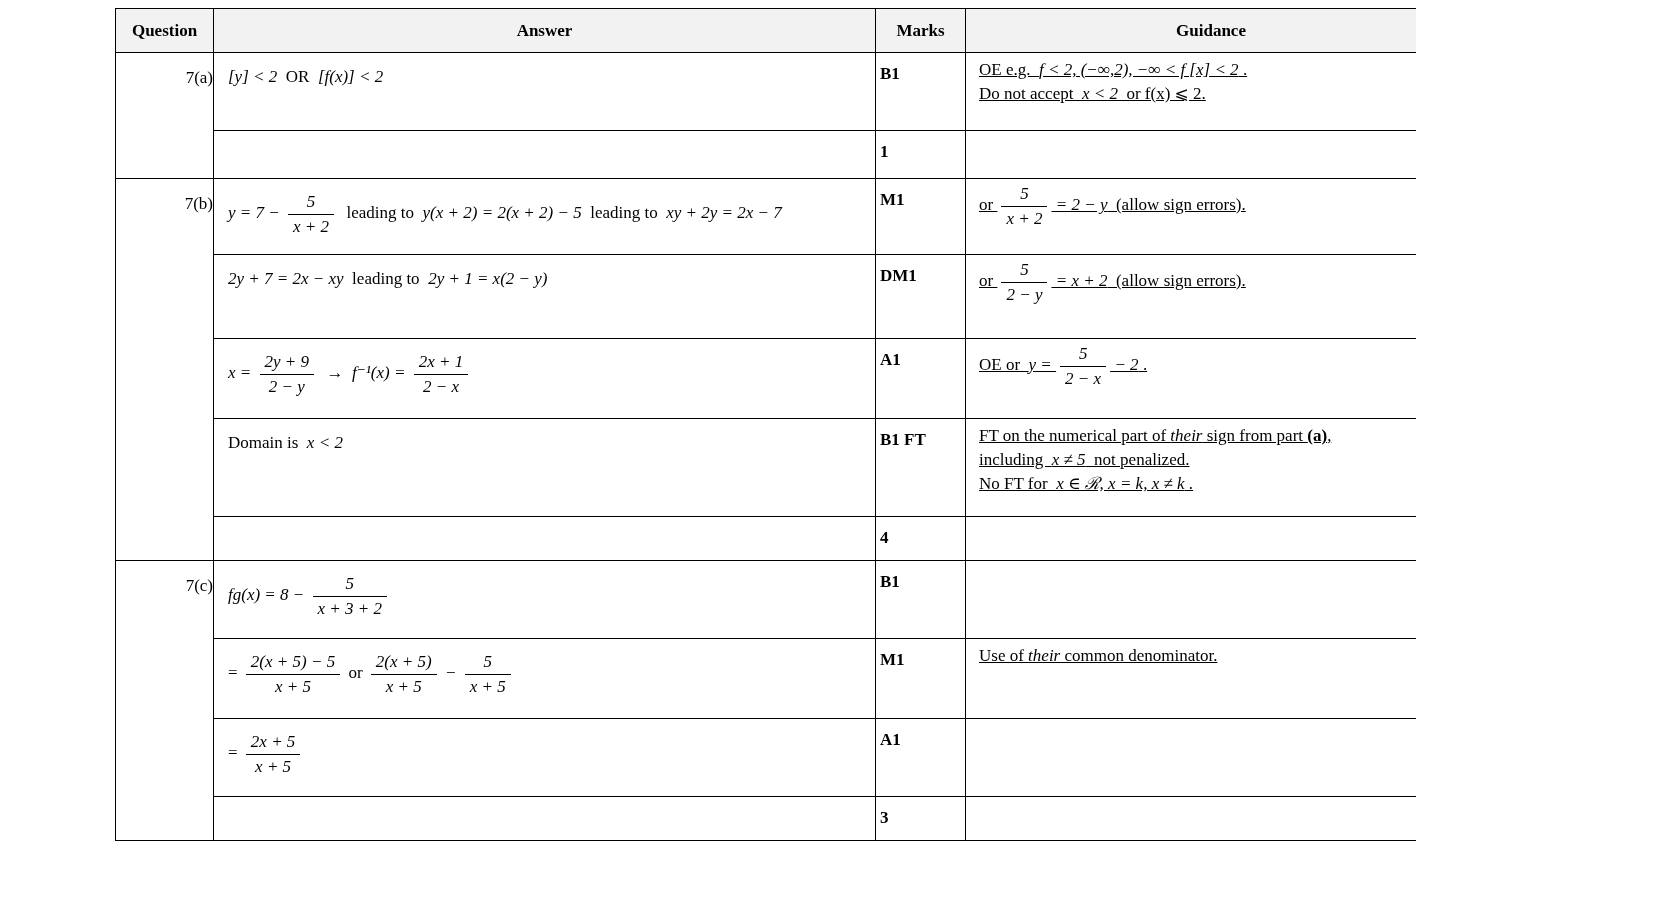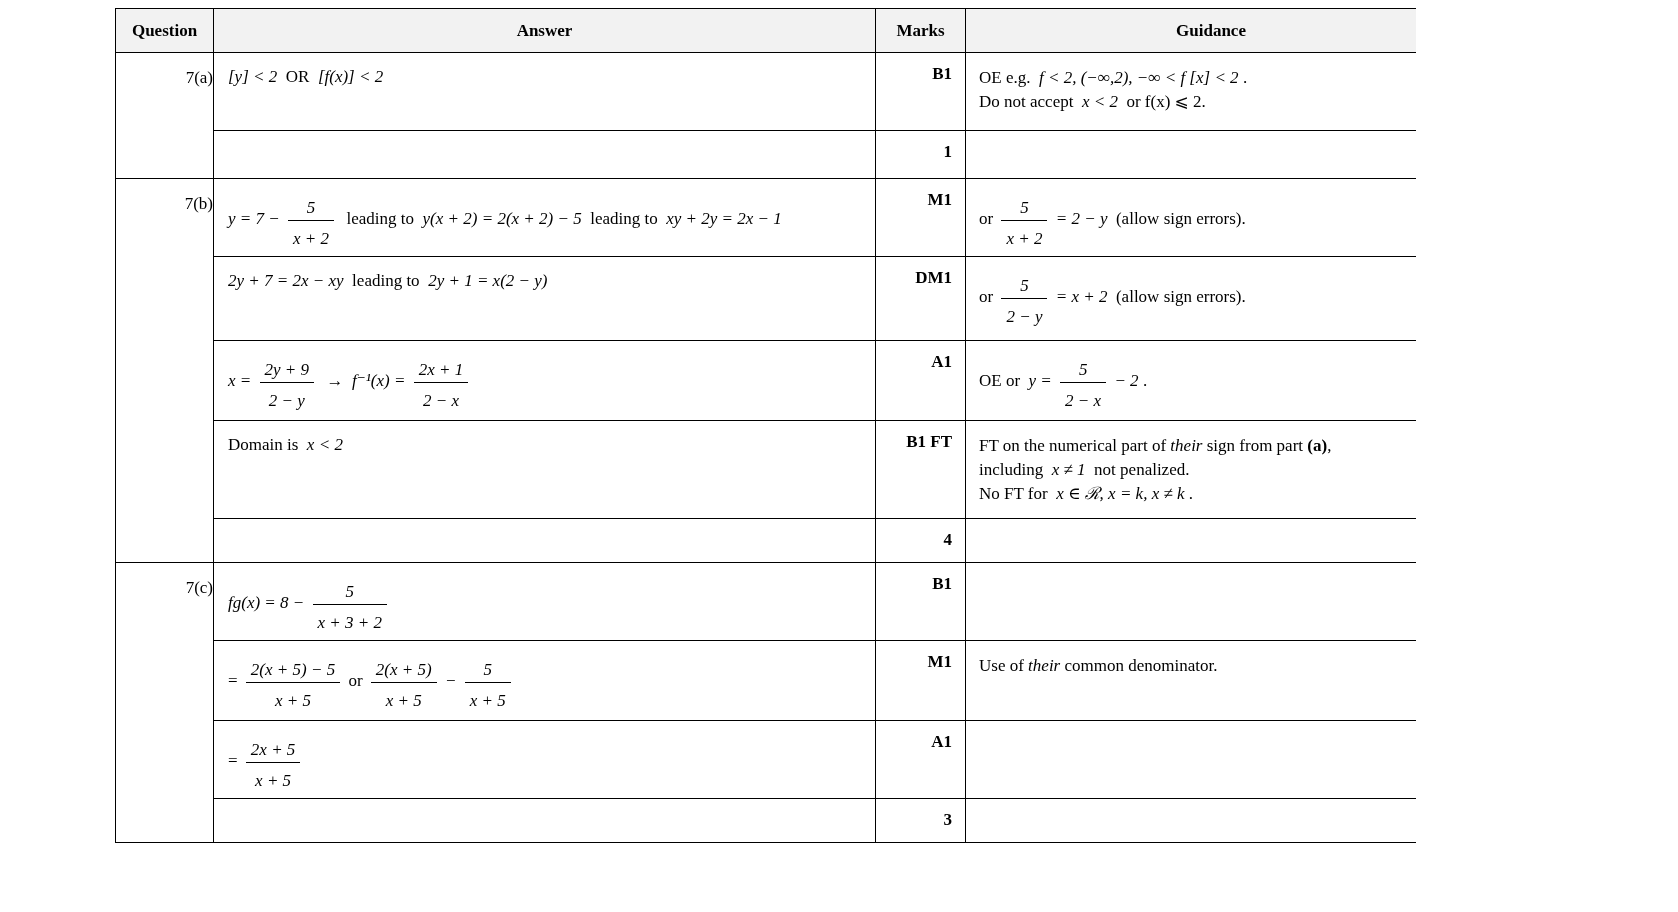--- a/index.html
+++ b/index.html
@@ -33,30 +33,31 @@
     text-align: right;
     vertical-align: top;
     padding-top: 15px;
   }
   td.ans {
     vertical-align: top;
     padding: 13px 8px 8px 14px;
   }
   td.marks {
     vertical-align: top;
-    text-align: right;
+    text-align: left;
     font-weight: bold;
     padding: 11px 13px 4px 4px;
   }
   td.guid {
     vertical-align: top;
-    padding: 13px 8px 8px 13px;
-  }
-
-  .math { font-style: italic; margin-top: 6px; }
+    padding: 5px 8px 8px 13px;
+    text-decoration: underline;
+  }
+
+  .math { font-style: italic; }
   .ital { font-style: italic; }
   .bold { font-weight: bold; }
 
   .gline { display: block; line-height: 1.42; }
   .aline { display: block; line-height: 1.35; }
 
   .frac {
     display: inline-flex;
     flex-direction: column;
     text-align: center;
@@ -104,21 +105,21 @@
         <td class="marks">1</td>
         <td class="guid"></td>
       </tr>
 
       <tr style="height:76px">
         <td class="q" rowspan="5">7(b)</td>
         <td class="ans">
           <span class="aline"><span class="math">y = 7 − </span><span class="frac">
                 <span class="num math">5</span>
                 <span class="den math">x + 2</span>
-              </span><span class="plain">&nbsp; leading to &nbsp;</span><span class="math">y(x + 2) = 2(x + 2) − 5</span><span class="plain">&nbsp; leading to &nbsp;</span><span class="math">xy + 2y = 2x − 1</span></span>
+              </span><span class="plain">&nbsp; leading to &nbsp;</span><span class="math">y(x + 2) = 2(x + 2) − 5</span><span class="plain">&nbsp; leading to &nbsp;</span><span class="math">xy + 2y = 2x − 7</span></span>
         </td>
         <td class="marks">M1</td>
         <td class="guid">
           <span class="gline"><span class="plain">or </span><span class="frac">
                 <span class="num math">5</span>
                 <span class="den math">x + 2</span>
               </span><span class="math"> = 2 − y</span><span class="plain">&nbsp; (allow sign errors).</span></span>
         </td>
       </tr>
       <tr style="height:84px">
@@ -151,21 +152,21 @@
               </span><span class="math"> − 2</span><span class="plain"> .</span></span>
         </td>
       </tr>
       <tr style="height:98px">
         <td class="ans">
           <span class="aline"><span class="plain">Domain is&nbsp; </span><span class="math">x &lt; 2</span></span>
         </td>
         <td class="marks">B1 FT</td>
         <td class="guid">
           <span class="gline"><span class="plain">FT on the numerical part of </span><span class="ital">their</span><span class="plain"> sign from part </span><span class="bold">(a)</span><span class="plain">,</span></span>
-          <span class="gline"><span class="plain">including&nbsp; </span><span class="math">x ≠ 1</span><span class="plain">&nbsp; not penalized.</span></span>
+          <span class="gline"><span class="plain">including&nbsp; </span><span class="math">x ≠ 5</span><span class="plain">&nbsp; not penalized.</span></span>
           <span class="gline"><span class="plain">No FT for&nbsp; </span><span class="math">x ∈ ℛ, x = k, x ≠ k</span><span class="plain"> .</span></span>
         </td>
       </tr>
       <tr style="height:44px">
         <td class="ans"></td>
         <td class="marks">4</td>
         <td class="guid"></td>
       </tr>
 
       <tr style="height:78px">

